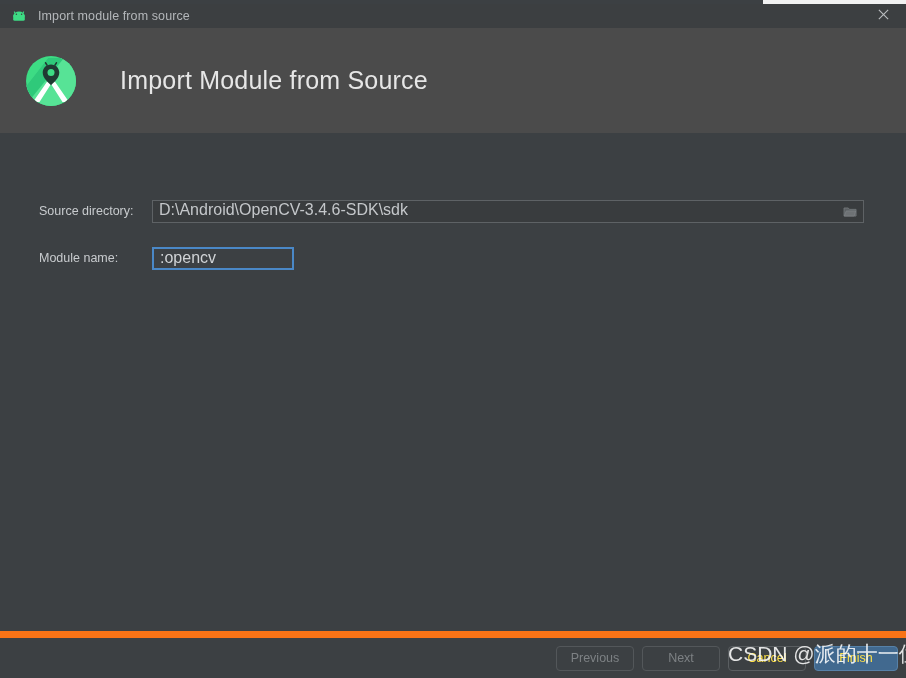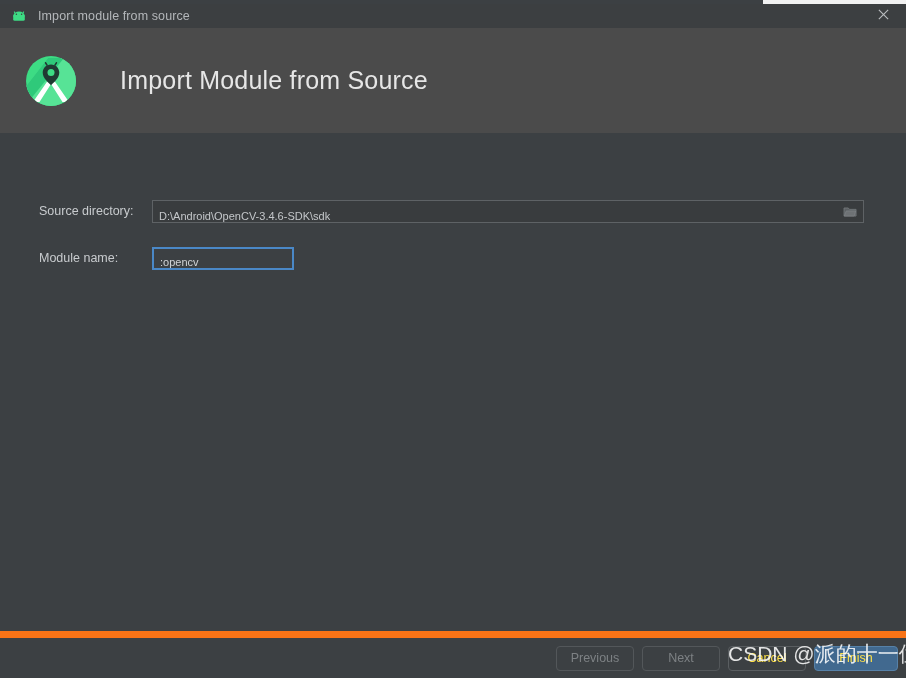--- a/index.html
+++ b/index.html
@@ -134,25 +134,25 @@
     flex: none;
   }
 
   .text-field {
     box-sizing: border-box;
     height: 23px;
     background: #393c3e;
     border: 1px solid #5e6265;
     color: #c4c7ca;
     font-family: "Liberation Sans", sans-serif;
-    font-size: 11px;
+    font-size: 16px;
     padding: 0 6px;
     outline: none;
     display: flex;
-    align-items: flex-end;
+    align-items: flex-start;
     overflow: hidden;
     white-space: nowrap;
   }
   .text-field.source {
     width: 712px;
     position: relative;
     padding-right: 30px;
   }
   .text-field.module {
     width: 142px;

